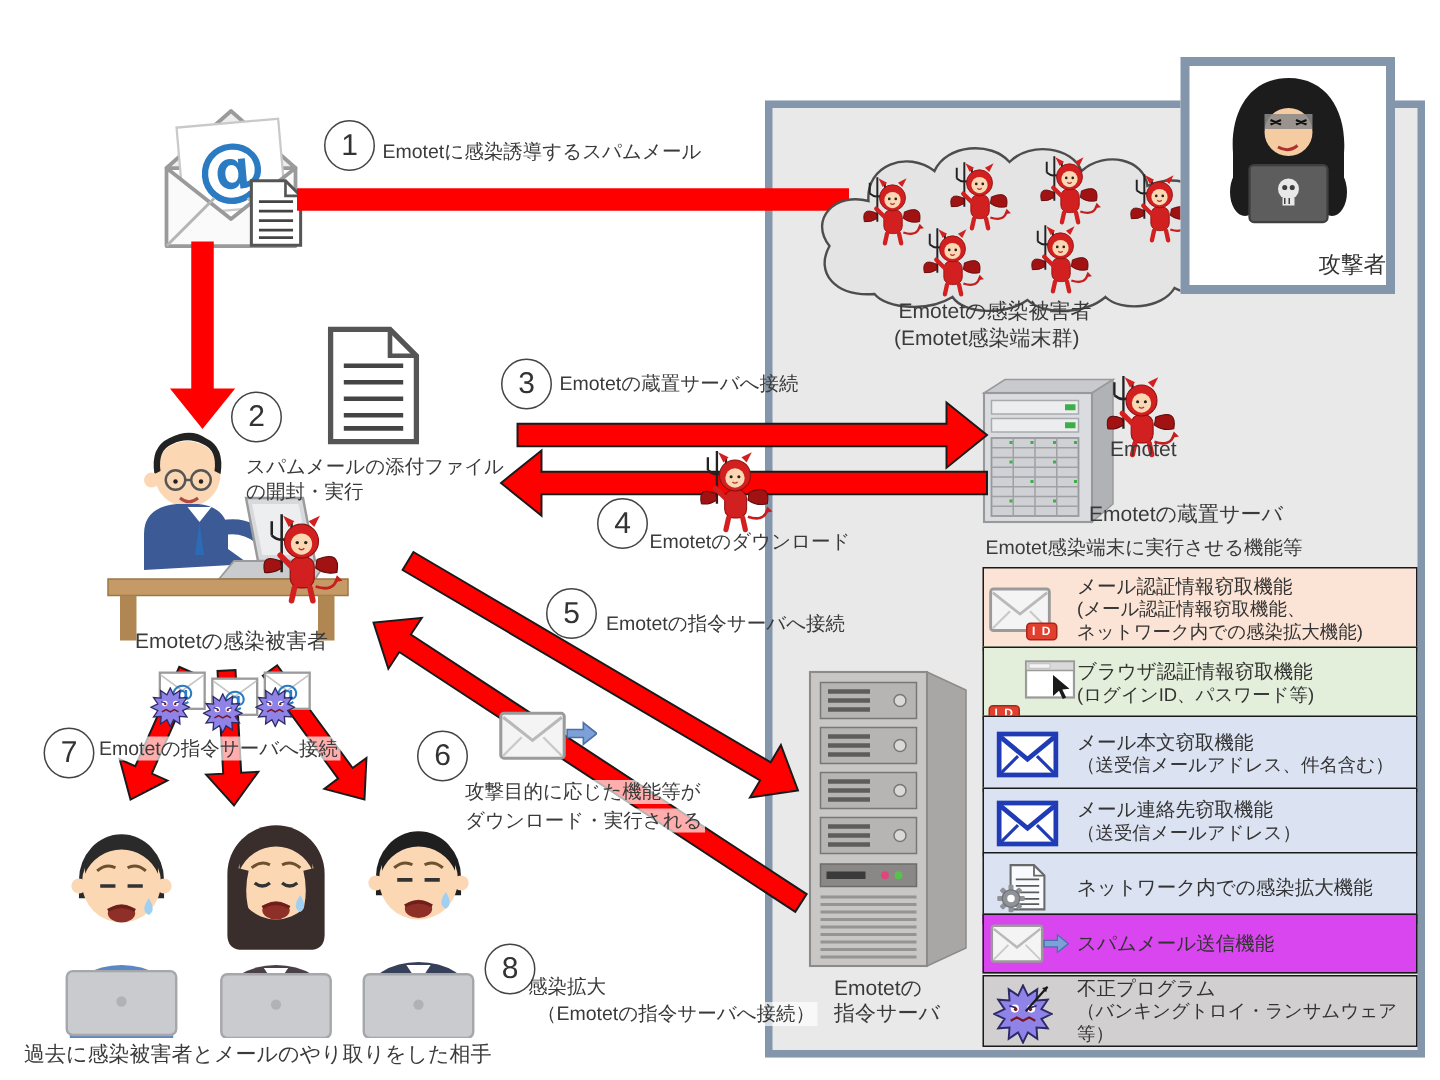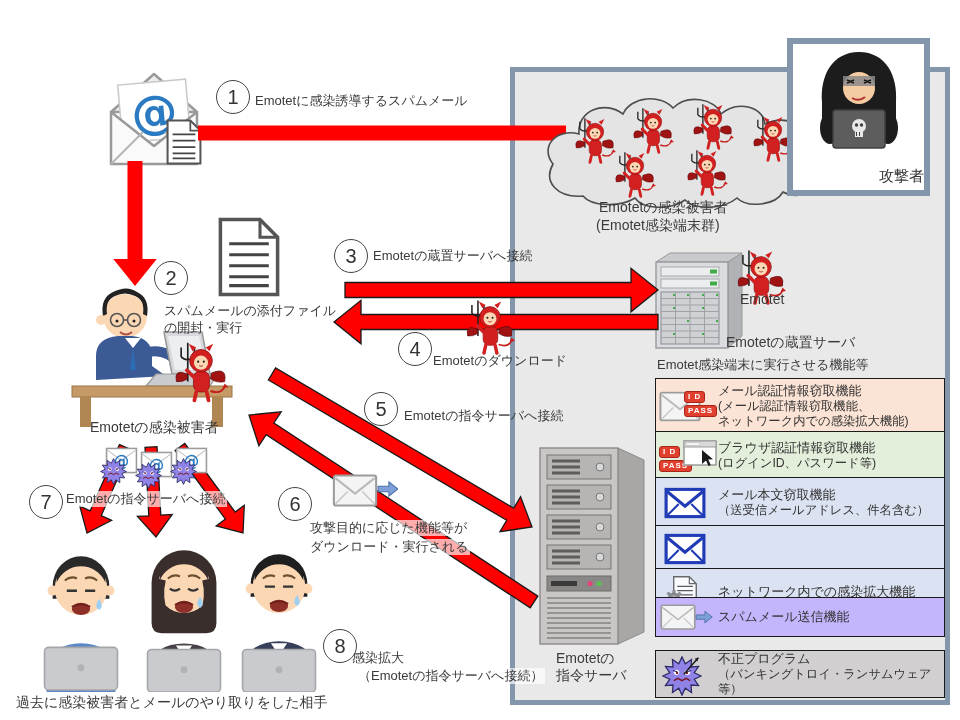--- a/index.html
+++ b/index.html
@@ -18,21 +18,21 @@
          background:#fff;border:6px solid #8496ab;z-index:6;text-align:right;}
   #attacker-label{position:absolute;left:0;right:0;bottom:4px;font-size:15px;color:#333;}
   #features{position:absolute;left:655px;top:378px;width:290px;z-index:2;}
   .frow{position:absolute;left:0;width:288px;border:1px solid #1a1a1a;display:flex;align-items:center;}
   .ficon{width:62px;flex:0 0 62px;position:relative;height:100%;}
   .ftext{flex:1;color:#333;}
   .ft1{font-size:13px;line-height:1.25;}
   .ft2{font-size:12.3px;line-height:1.25;}
   .pill{display:inline-block;background:#e2402f;border:1px solid #a8251a;color:#fff;
         font-size:8px;font-weight:bold;border-radius:3px;padding:0 3px;line-height:10px;
-        letter-spacing:1px;}
+        letter-spacing:1px;margin-top:24px;}
   .pillcol{position:absolute;display:flex;flex-direction:column;gap:2px;align-items:flex-start;}
   svg{display:block;}
   #arrows{position:absolute;left:0;top:0;z-index:3;pointer-events:none;}
   .icon-z2{z-index:2;} .icon-z3{z-index:3;} .icon-z4{z-index:4;}
 </style>
 </head>
 <body>
 
 <div id="stage">
 
@@ -378,37 +378,41 @@
         <div class="ft2">（送受信メールアドレス、件名含む）</div>
       </div>
     </div>
 
     <div class="frow" style="top:147px;height:44px;background:#dbe2f2">
       <div class="ficon">
         <svg class="abs" style="left:8px;top:7px" width="42" height="32" viewBox="0 0 40 30">
             <use href="#sym-blue-envelope" width="40" height="30"></use>
           </svg>
       </div>
+      <div class="ftext">
+        <div class="ft1">メール連絡先窃取機能</div>
+        <div class="ft2">（送受信メールアドレス）</div>
+      </div>
     </div>
 
     <div class="frow" style="top:190px;height:46px;background:#dbe2f2">
       <div class="ficon">
         <svg class="abs" style="left:16px;top:6px" width="26" height="33" viewBox="0 0 30 38" opacity="0.85">
             <use href="#sym-doc" width="30" height="38"></use>
           </svg>
         <svg class="abs" style="left:8px;top:20px" width="20" height="20" viewBox="0 0 24 24">
             <use href="#sym-gear" width="24" height="24"></use>
           </svg>
       </div>
       <div class="ftext">
         <div class="ft1">ネットワーク内での感染拡大機能</div>
       </div>
     </div>
 
-    <div class="frow" style="top:219px;height:38px;background:#c4b5fd">
+    <div class="frow" style="top:231px;height:38px;background:#d946ef">
       <div class="ficon">
         <svg class="abs" style="left:3px;top:6px" width="56" height="27" viewBox="0 0 66 33">
           <use href="#sym-gray-envelope" x="0" y="0" width="44" height="32"></use>
           <use href="#sym-bluearrow" x="42" y="7" width="24" height="18"></use>
         </svg>
       </div>
       <div class="ftext">
         <div class="ft1">スパムメール送信機能</div>
       </div>
     </div>

